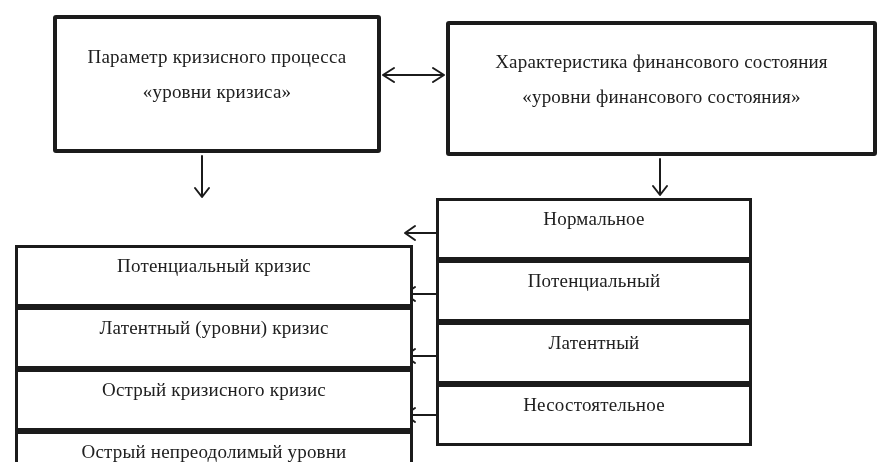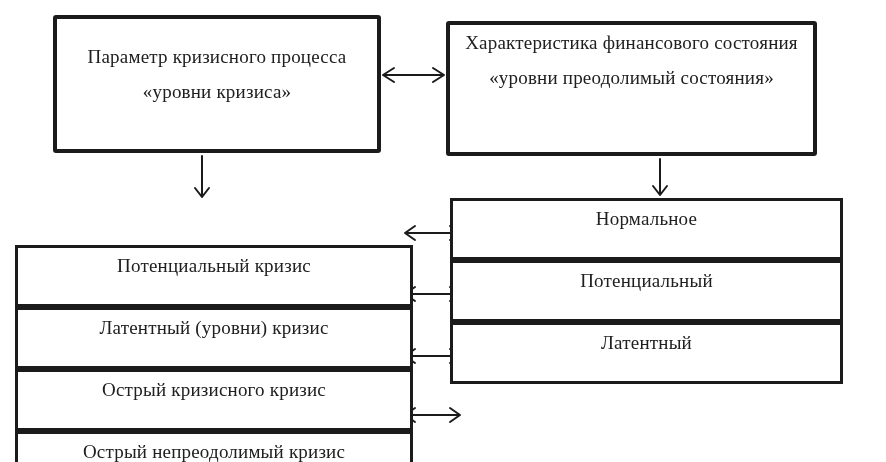--- a/index.html
+++ b/index.html
@@ -39,38 +39,39 @@
   .box-a {
     left: 53px;
     top: 15px;
     width: 328px;
     height: 138px;
     padding-top: 20px;
   }
   .box-b {
     left: 446px;
     top: 21px;
-    width: 371px;
+    width: 431px;
     height: 135px;
+    padding-top: 19px;
   }
   .column {
     position: absolute;
     display: flex;
     flex-direction: column;
   }
   .left-column {
     left: 15px;
     top: 200px;
     width: 398px;
     margin-top: 45px;
   }
   .right-column {
-    left: 450px;
+    left: 436px;
     top: 198px;
-    width: 393px;
+    width: 316px;
   }
   .row {
     box-sizing: border-box;
     height: 62px;
     border: 3px solid #1b1b1b;
     background: #ffffff;
     display: flex;
     justify-content: center;
     align-items: flex-start;
     padding-top: 7px;
@@ -126,43 +127,46 @@
     </g>
   </svg>
 
   <div class="round-box box-a">
     <div>Параметр кризисного процесса</div>
     <div>«уровни кризиса»</div>
   </div>
 
   <div class="round-box box-b">
     <div>Характеристика финансового состояния</div>
-    <div>«уровни преодолимый состояния»</div>
+    <div>«уровни финансового состояния»</div>
   </div>
 
   <div class="column left-column">
     <div class="row">
       <span>Потенциальный кризис</span>
     </div>
     <div class="row">
       <span>Латентный (уровни) кризис</span>
     </div>
     <div class="row">
       <span>Острый кризисного кризис</span>
     </div>
     <div class="row">
-      <span>Острый непреодолимый кризис</span>
+      <span>Острый непреодолимый уровни</span>
     </div>
   </div>
 
   <div class="column right-column">
     <div class="row">
       <span>Нормальное</span>
     </div>
     <div class="row">
       <span>Потенциальный</span>
     </div>
     <div class="row">
       <span>Латентный</span>
     </div>
+    <div class="row">
+      <span>Несостоятельное</span>
+    </div>
   </div>
 
 </div>
 
 </body></html>

